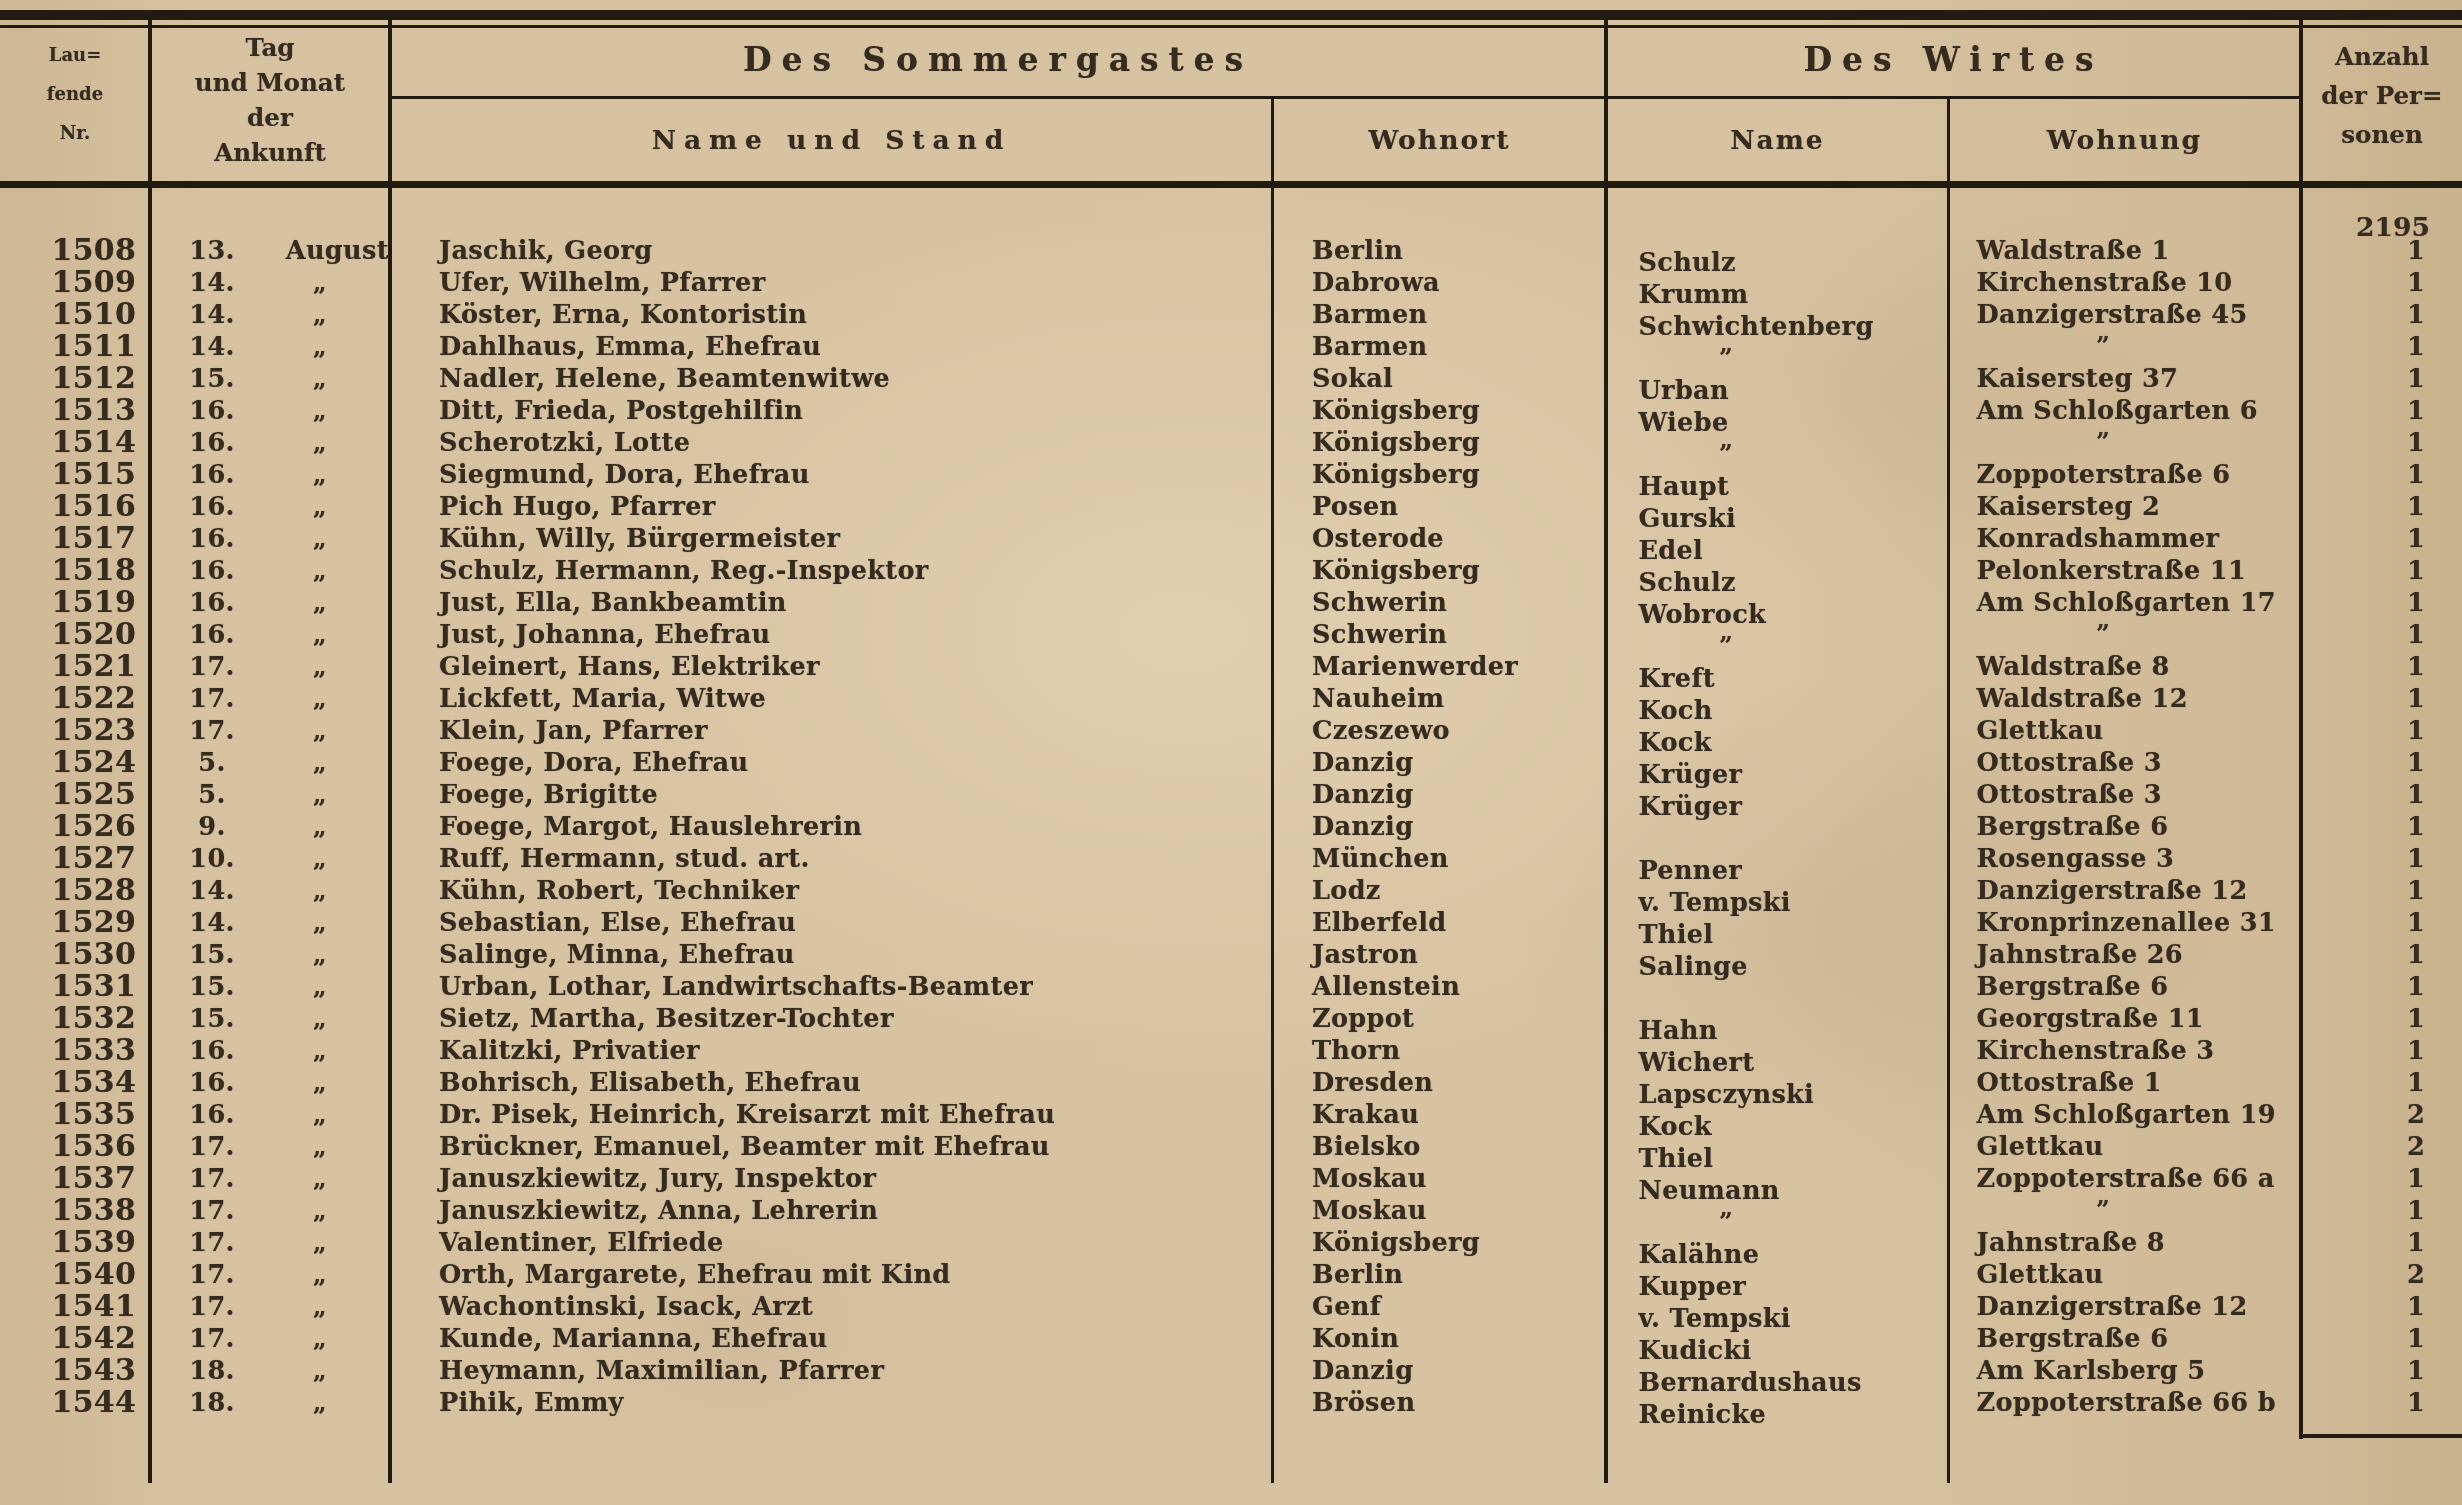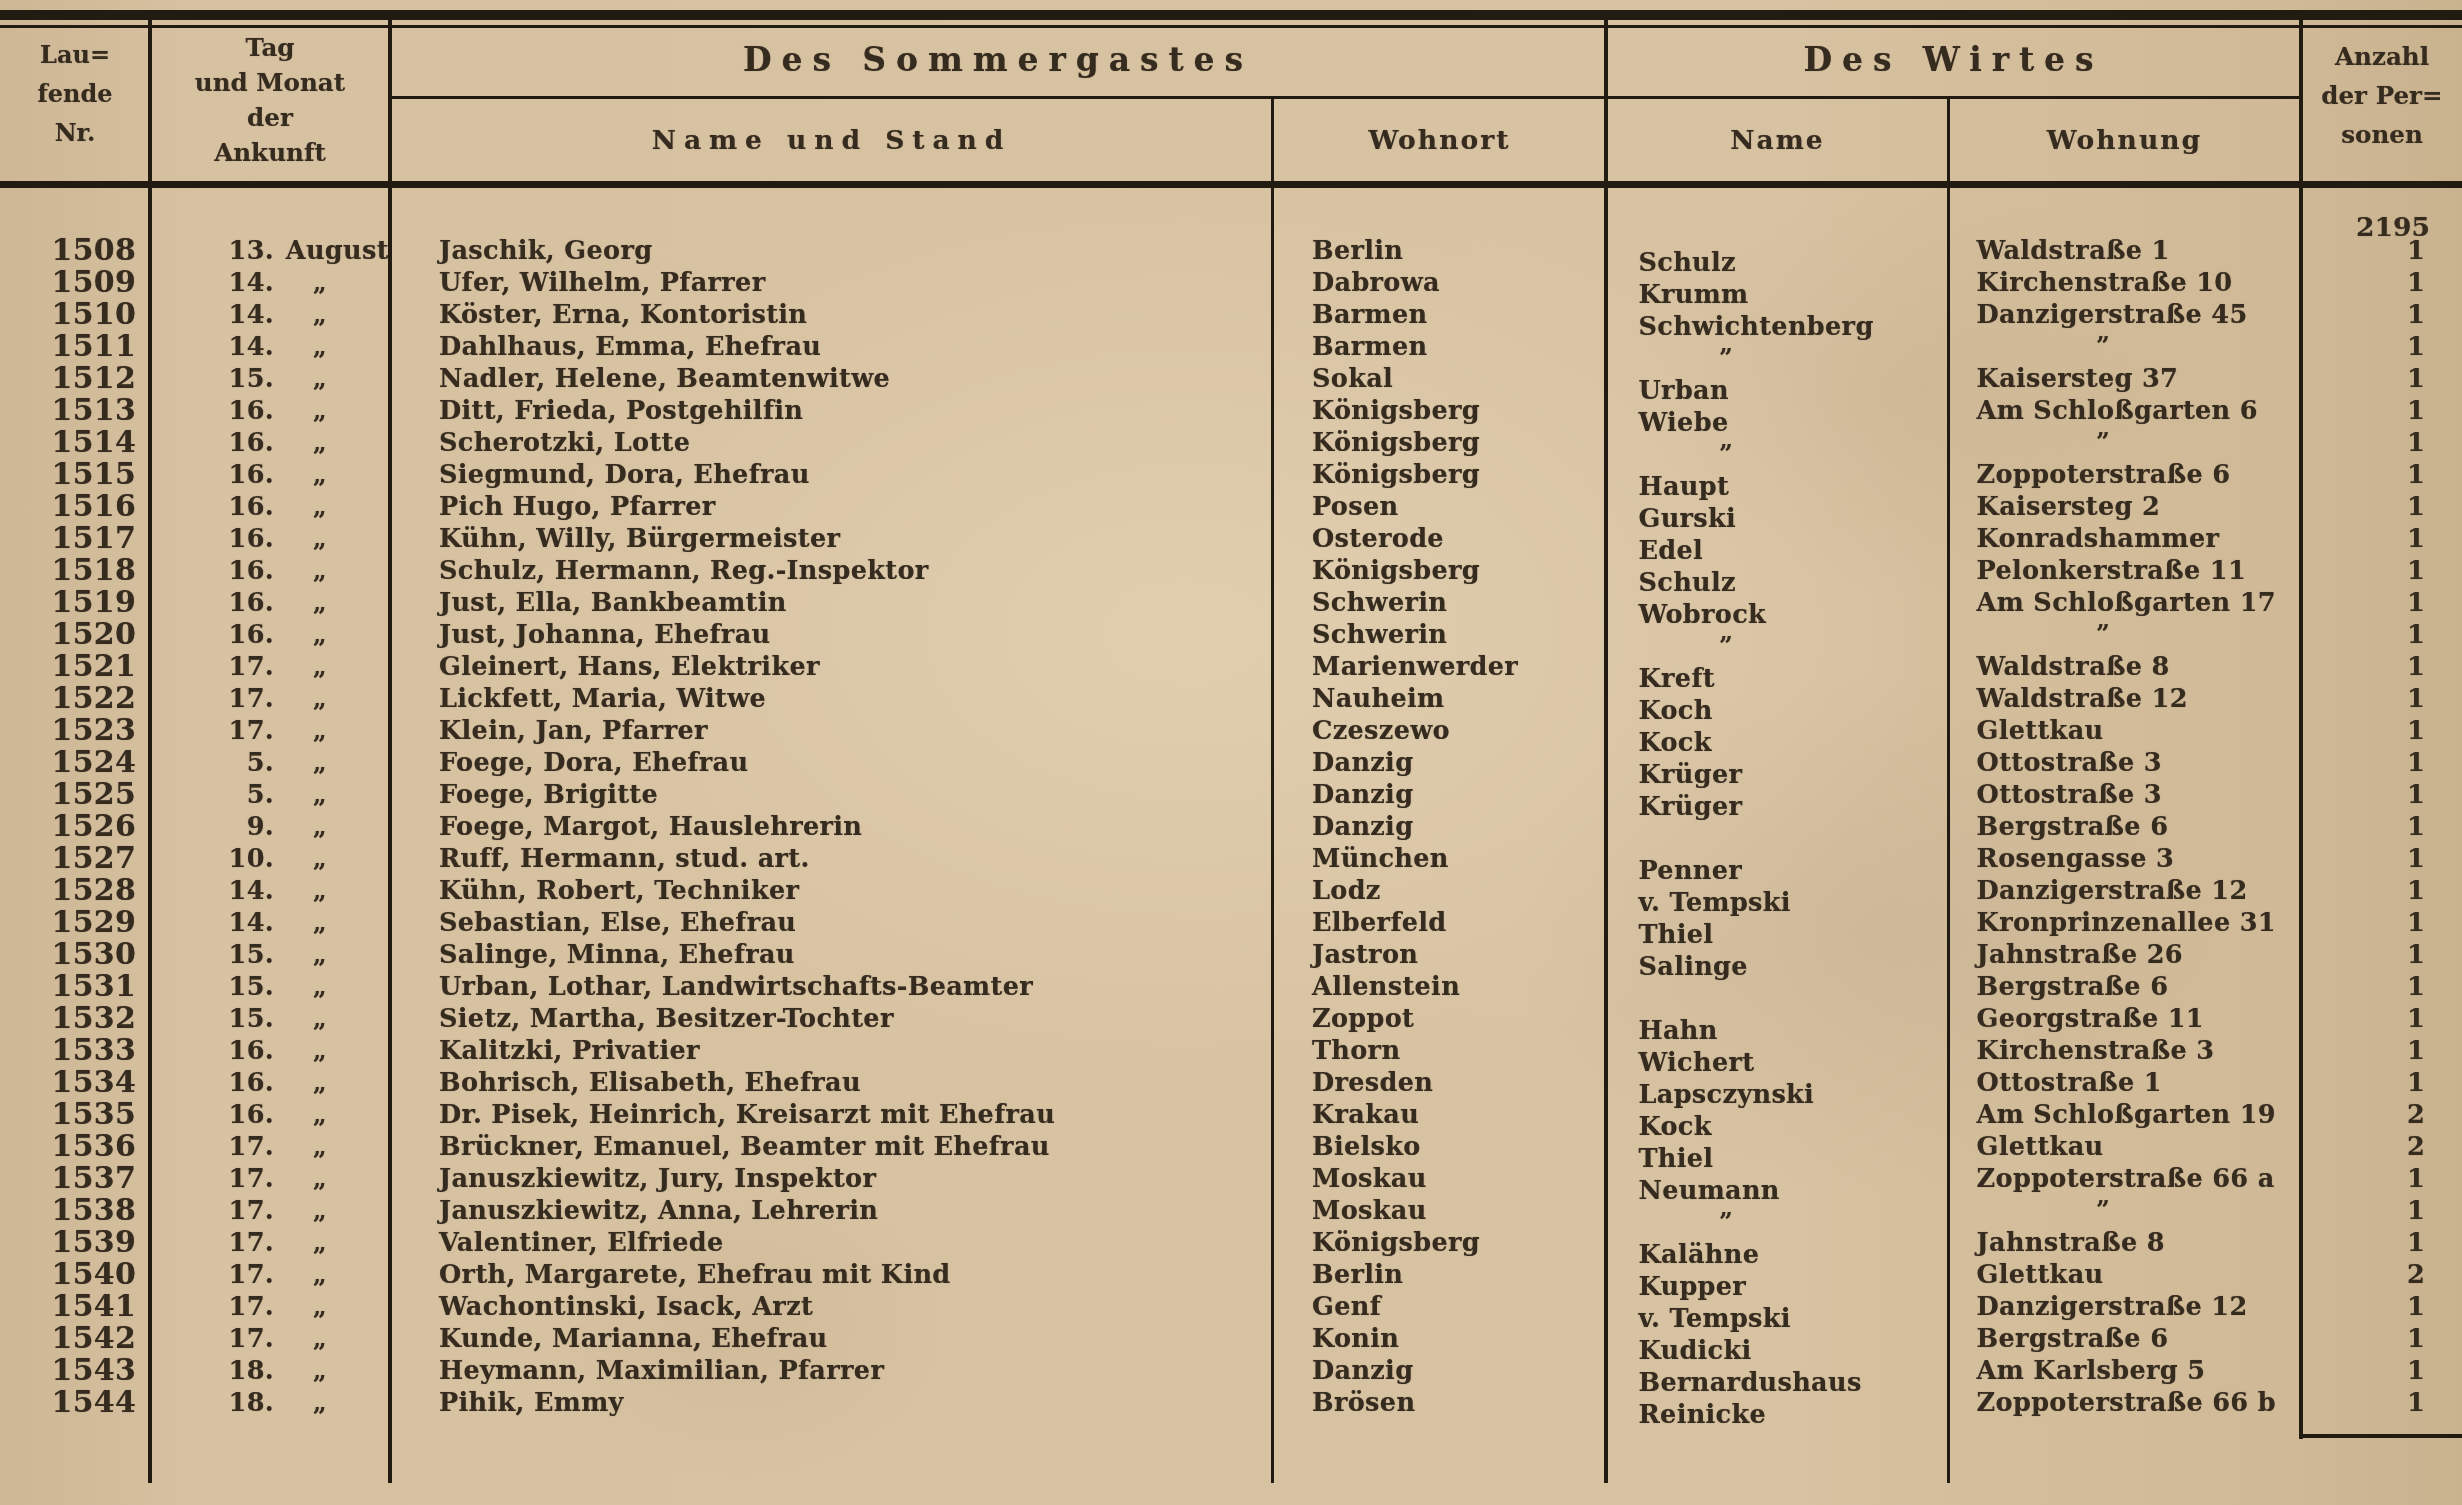--- a/index.html
+++ b/index.html
@@ -10,37 +10,37 @@
       radial-gradient(1084px 690px at 48% 42%, rgba(255,244,218,.25), rgba(255,244,218,0) 70%),
       radial-gradient(414px 296px at 78% 26%, rgba(150,125,92,.10), rgba(150,125,92,0) 70%),
       radial-gradient(512px 374px at 76% 62%, rgba(140,120,95,.12), rgba(140,120,95,0) 70%),
       radial-gradient(296px 217px at 30% 88%, rgba(150,125,92,.10), rgba(150,125,92,0) 70%),
       linear-gradient(90deg, #cdb795 0%, #d6c1a0 8%, #d7c2a1 72%, #cfb996 93%, #c9b28e 100%);
     text-shadow:0 0 1px rgba(54,43,31,.45);
   }
   .hline,.vline{position:absolute;background:#221b12;}
   
   .hcell{position:absolute;text-align:center;white-space:pre-line;}
-  .h-nr{left:0;width:150px;top:35px;line-height:39px;font-size:24px;}
+  .h-nr{left:0;width:150px;top:35px;line-height:39px;font-size:18px;}
   .h-date{left:150px;width:240px;top:29.6px;line-height:35px;font-size:24.6px;}
   .h-group{top:29.6px;height:59px;line-height:59px;font-size:33px;letter-spacing:9.9px;}
   .h-guest{left:390px;width:1216px;}
   .h-host{left:1606px;width:695px;}
   .h-sub{top:110px;height:59px;line-height:59px;font-size:26.6px;}
   .h-ns{left:390px;width:883px;letter-spacing:7.9px;}
   .h-wo{left:1273px;width:333px;letter-spacing:2px;}
   .h-n2{left:1606px;width:343px;letter-spacing:2px;}
   .h-w2{left:1948px;width:353px;letter-spacing:2px;}
   .h-anz{left:2301px;width:162px;top:37px;line-height:39px;font-size:24.6px;}
   
   #rows{position:absolute;left:0;top:234px;width:2463px;}
   .row{display:grid;grid-template-columns:150px 240px 883px 333px 343px 353px 162px;height:32px;line-height:32px;font-size:25.6px;letter-spacing:0.3px;}
   .c{overflow:visible;white-space:nowrap;}
   .c1{text-align:right;padding-right:13.8px;font-size:30px;}
-  .c2 .day{display:inline-block;width:124px;text-align:right;}
+  .c2 .day{display:inline-block;width:124px;text-align:center;}
   .c2 .month{margin-left:11.8px;}
   .c2 .month.dm{margin-left:39px;font-size:23.6px;}
   .c3{padding-left:49px;}
   .c4{padding-left:39px;}
   .c5{padding-left:32.5px;margin-top:12px;}
   .c6{padding-left:27.6px;}
   .c7{text-align:right;padding-right:39px;}
   .dv{position:relative;top:-14.8px;font-size:23.6px;}
   .c5 .dv{margin-left:81px;}
   .c6 .dv{margin-left:120px;}

